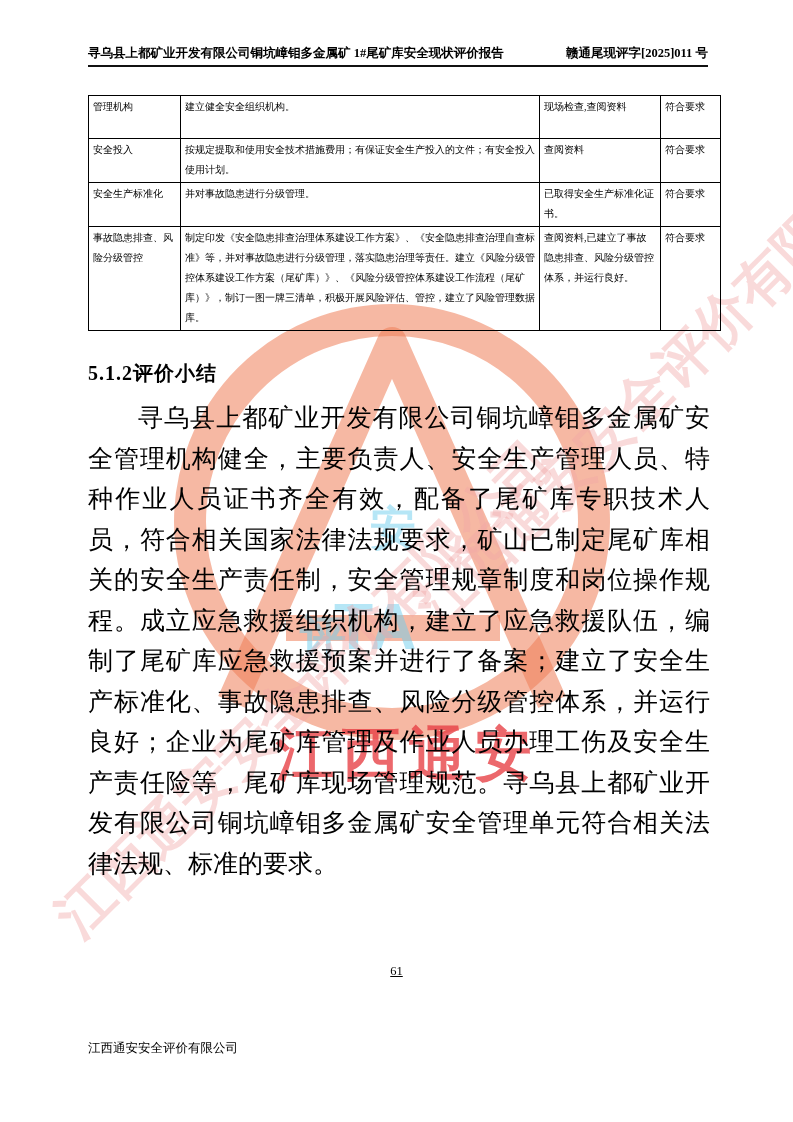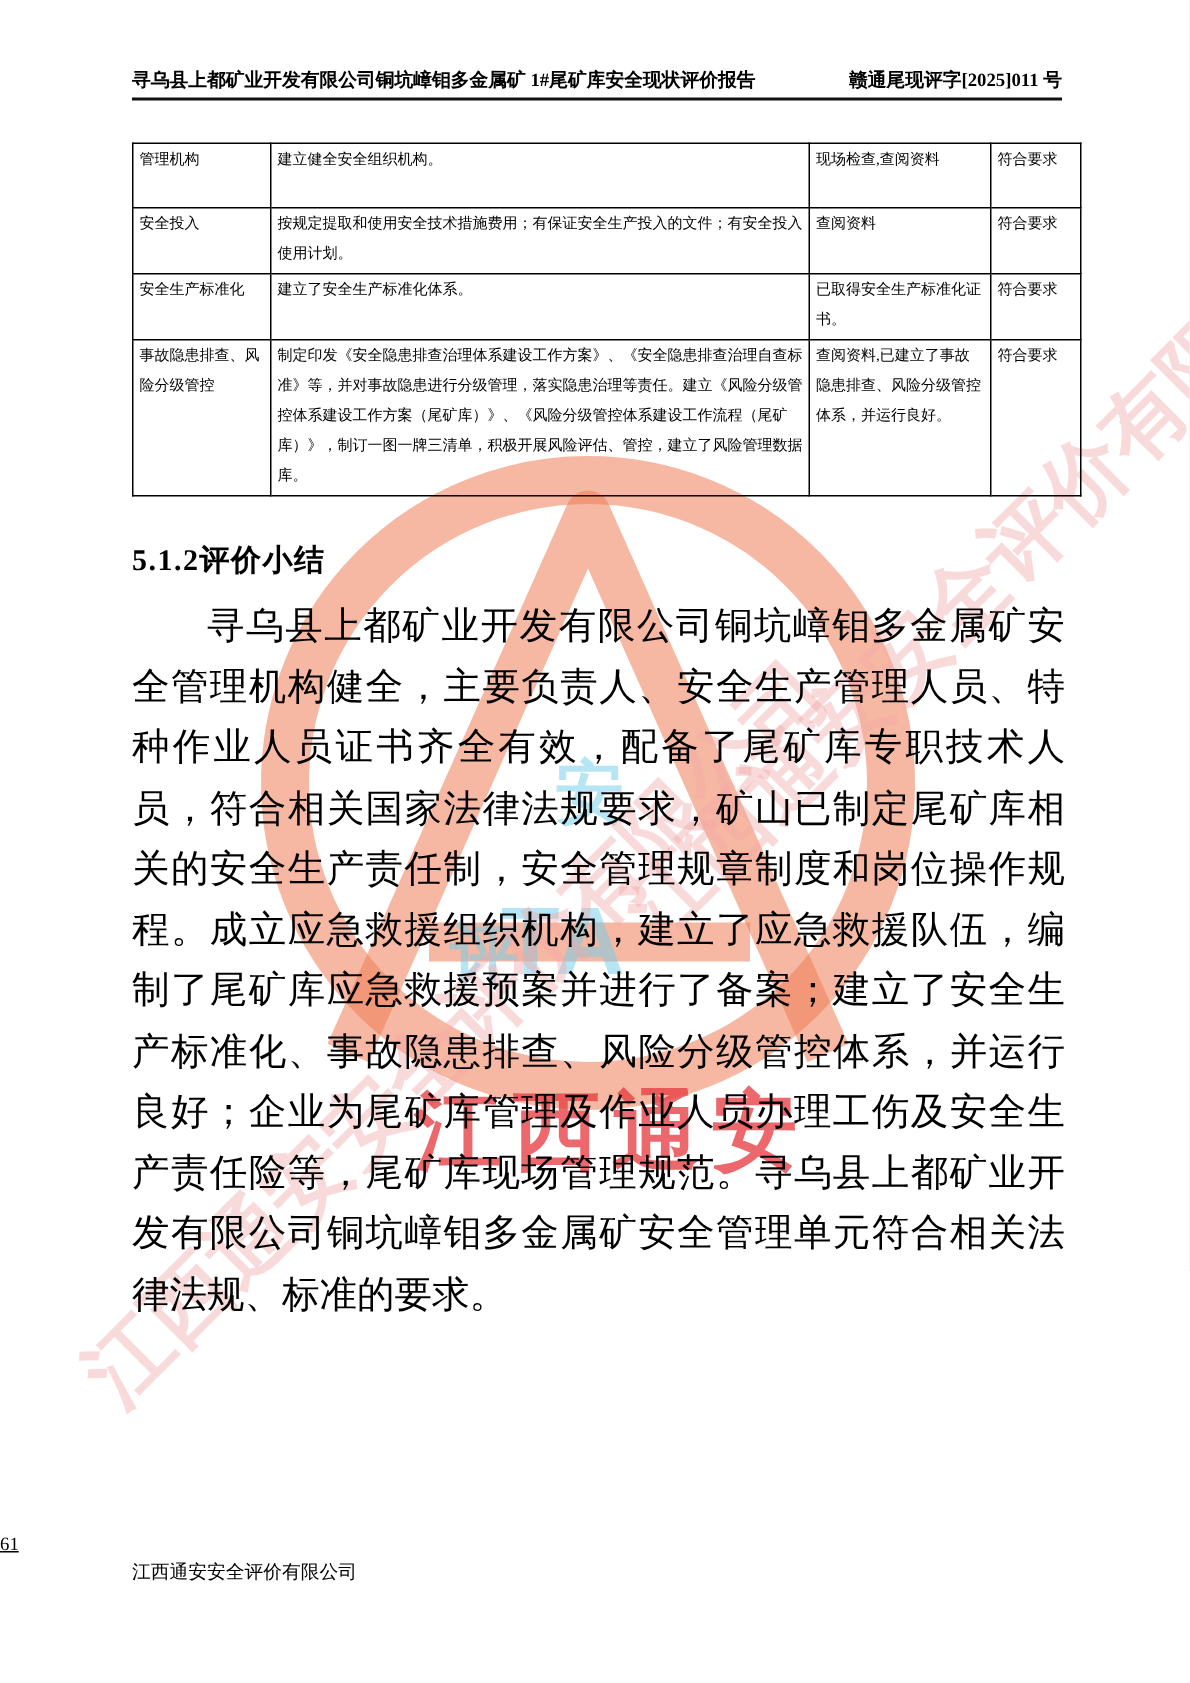--- a/index.html
+++ b/index.html
@@ -50,22 +50,22 @@
   }
   .summary{
     position:absolute;left:88px;top:398px;width:622px;
     font-size:25px;line-height:40.5px;
     text-align:justify;text-justify:inter-character;
     text-indent:2em;
     z-index:2;
   }
   
   .page-num{
-    position:absolute;left:0;top:1022px;width:100%;
-    font-size:12.5px;z-index:2;text-decoration:underline;
+    position:absolute;left:0;top:964px;width:100%;
+    text-align:center;font-size:12.5px;z-index:2;text-decoration:underline;
   }
   .footer-company{
     position:absolute;left:88px;top:1040px;
     font-size:12.5px;z-index:2;
   }
   
   .wm{position:absolute;z-index:0;pointer-events:none;}
   .wm-logo{left:168px;top:298px;width:448px;height:448px;}
   .wm-blue{
     font-family:"Liberation Sans","DejaVu Sans",sans-serif;
@@ -121,21 +121,21 @@
         <td class="c4">符合要求</td>
       </tr>
       <tr class="small">
         <td class="c1">安全投入</td>
         <td class="c2">按规定提取和使用安全技术措施费用；有保证安全生产投入的文件；有安全投入使用计划。</td>
         <td class="c3">查阅资料</td>
         <td class="c4">符合要求</td>
       </tr>
       <tr class="small">
         <td class="c1">安全生产标准化</td>
-        <td class="c2">建立了安全生产标准化体系。</td>
+        <td class="c2">并对事故隐患进行分级管理。</td>
         <td class="c3">已取得安全生产标准化证书。</td>
         <td class="c4">符合要求</td>
       </tr>
       <tr>
         <td class="c1">事故隐患排查、风险分级管控</td>
         <td class="c2">制定印发《安全隐患排查治理体系建设工作方案》、《安全隐患排查治理自查标准》等，并对事故隐患进行分级管理，落实隐患治理等责任。建立《风险分级管控体系建设工作方案（尾矿库）》、《风险分级管控体系建设工作流程（尾矿库）》，制订一图一牌三清单，积极开展风险评估、管控，建立了风险管理数据库。</td>
         <td class="c3">查阅资料,已建立了事故隐患排查、风险分级管控体系，并运行良好。</td>
         <td class="c4">符合要求</td>
       </tr>
     </tbody>

